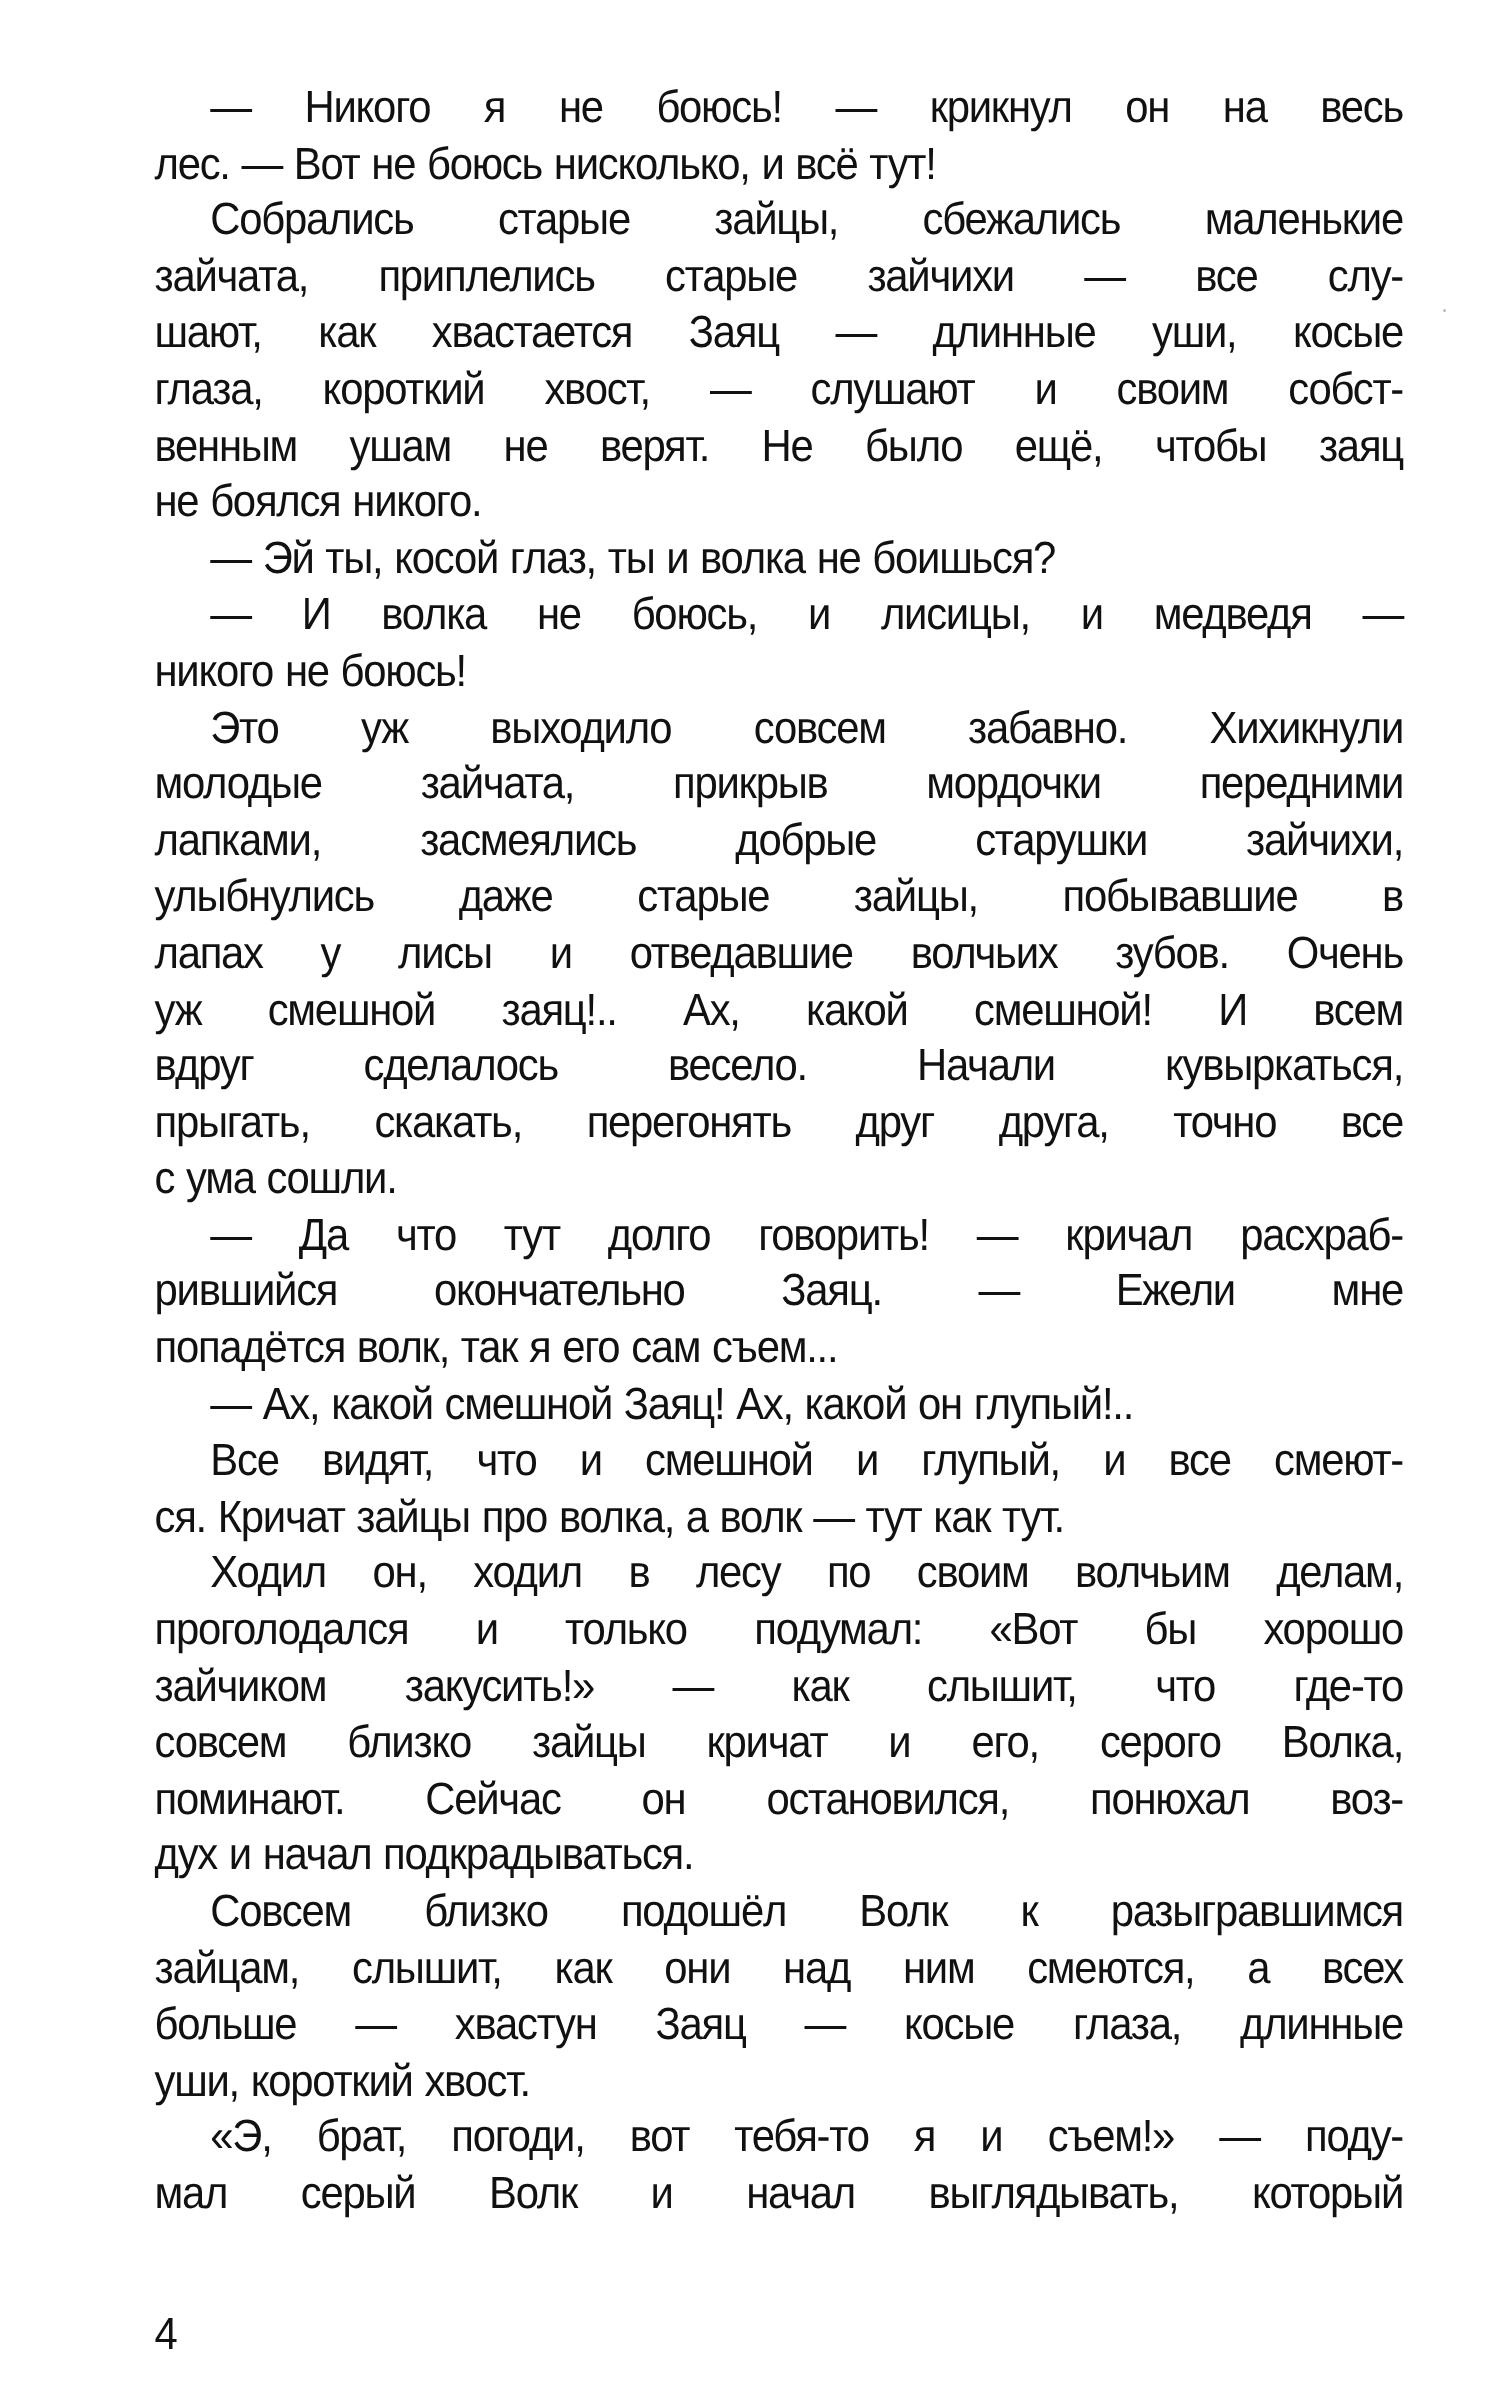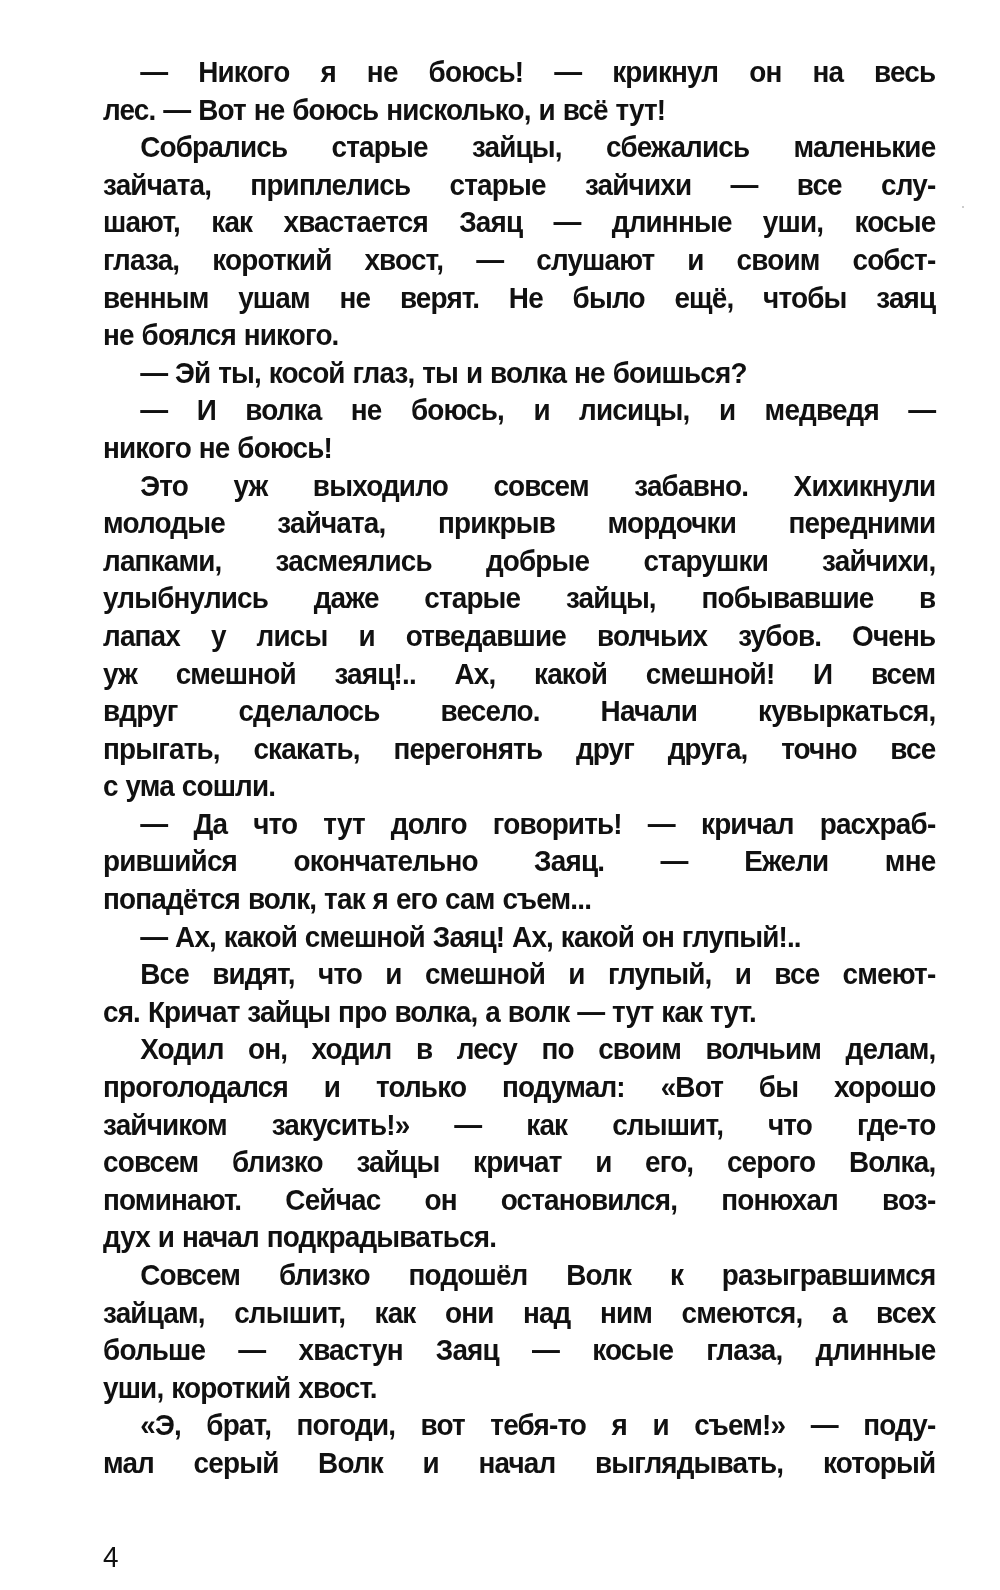--- a/index.html
+++ b/index.html
@@ -13,21 +13,20 @@
       position: relative;
       overflow: hidden;
       color: #111111;
       font-family: "Liberation Sans", sans-serif;
     }
     .page {
       position: absolute;
       left: 103px;
       top: 53px;
       width: 833px;
-      font-weight: bold;
     }
     .line {
       display: block;
       height: 37.6px;
       line-height: 37.6px;
       font-size: 30px;
       letter-spacing: -0.9px;
       word-spacing: 1px;
       white-space: nowrap;
       text-align: justify;

